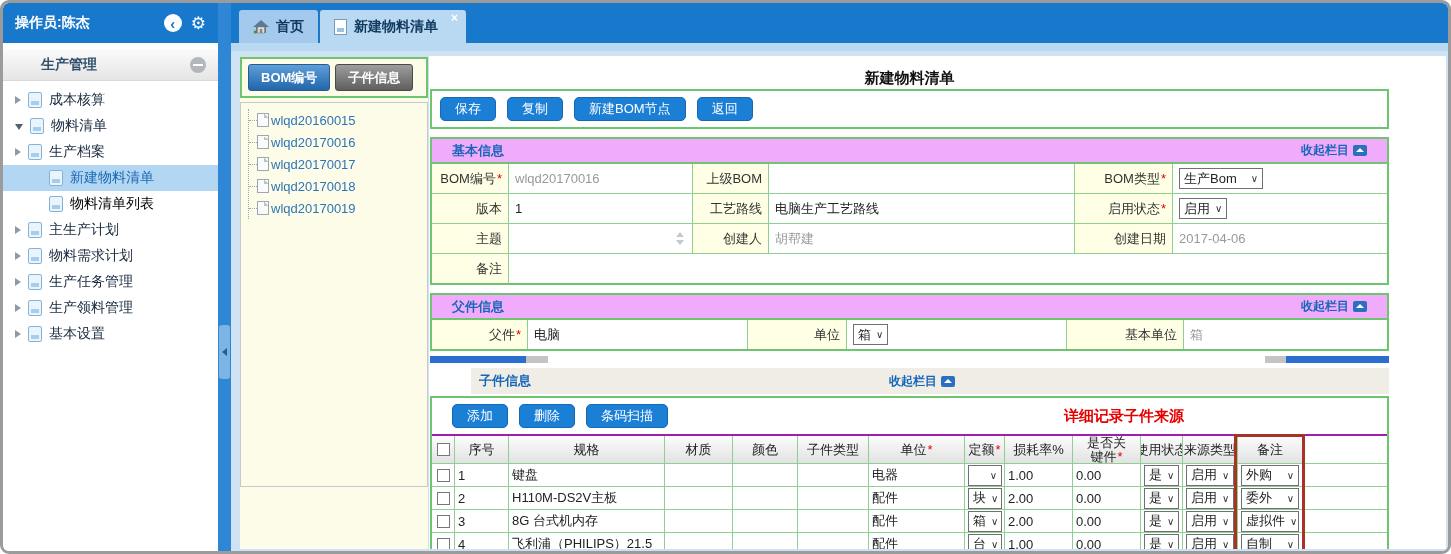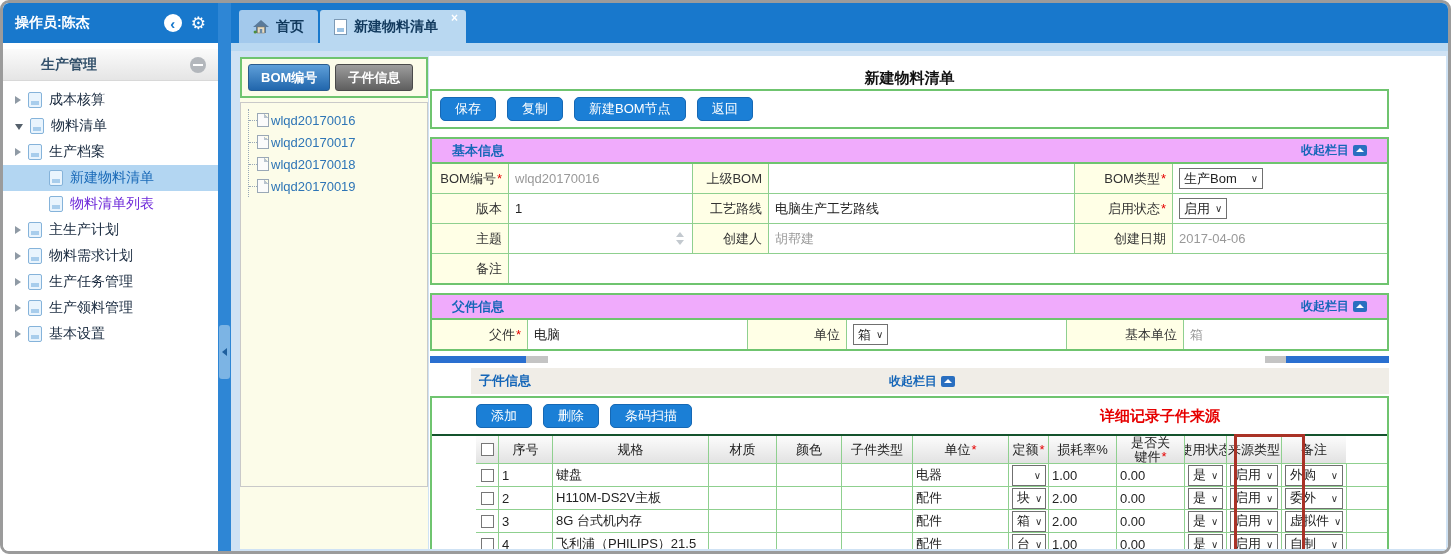--- a/index.html
+++ b/index.html
@@ -10,21 +10,21 @@
   .sidebar { position:absolute; left:0; top:0; width:215px; bottom:0; background:#fff; }
   .sb-header { height:40px; background:#1878cc; display:flex; align-items:center; padding:0 12px; color:#fff; font-size:14px; font-weight:bold; }
   .sb-header .spacer { flex:1; }
   .back-circle { width:18px; height:18px; border-radius:50%; background:#fff; color:#1878cc; display:flex; align-items:center; justify-content:center; font-weight:bold; font-size:15px; line-height:1; margin-right:9px; }
   .gear { font-size:17px; font-weight:normal; color:#fff; }
   .group-bar { height:32px; margin-top:6px; background:linear-gradient(#fbfbfb,#e5e5e5); border-bottom:1px solid #d8d8d8; display:flex; align-items:center; padding:0 12px 0 38px; color:#33516b; font-weight:bold; font-size:14px; }
   .minus-circle { margin-left:auto; width:16px; height:16px; border-radius:50%; background:#b3b7bc; position:relative; }
   .minus-circle::after { content:""; position:absolute; left:3px; right:3px; top:7px; height:2px; background:#fff; }
   .sb-list { padding-top:6px; }
   .sb-item { height:26px; display:flex; align-items:center; gap:7px; padding-left:12px; font-size:14px; color:#17283d; }
-  .sb-item.child { padding-left:46px; color:#6d28d9; }
+  .sb-item.child { padding-left:46px; color:#000000; }
   .sb-item.selected { background:#b3d6f2; color:#1a6ab8; }
   .tri-r { width:0; height:0; border-left:6px solid #8f9aa5; border-top:4px solid transparent; border-bottom:4px solid transparent; flex:none; }
   .tri-d { width:0; height:0; border-top:6px solid #55606b; border-left:4px solid transparent; border-right:4px solid transparent; flex:none; margin-top:2px; }
   .doc { width:14px; height:16px; background:#e9f4fd; border:1px solid #85b3da; border-radius:2px; position:relative; flex:none; }
   .doc::after { content:""; position:absolute; left:2px; bottom:2px; width:8px; height:4px; background:#a8cdec; }
 
   
   .splitter { position:absolute; left:215px; top:0; width:13px; bottom:0; background:#2e86d5; }
   .splitter-handle { position:absolute; top:322px; left:1px; width:11px; height:54px; background:#7cb4e4; border-radius:3px; display:flex; align-items:center; justify-content:center; }
   .splitter-handle::after { content:""; width:0; height:0; border-right:5px solid #1e5f9e; border-top:4px solid transparent; border-bottom:4px solid transparent; }
@@ -83,23 +83,23 @@
   .spin .dn { border-top:5px solid #c3c9cf; }
   .mini-scroll { height:7px; margin-top:5px; position:relative; }
   .ms { position:absolute; top:0; height:7px; background:#c4c4c4; }
   .ms-left { left:0; width:118px; }
   .ms-left::before { content:""; position:absolute; left:0; top:0; width:96px; height:7px; background:#2a6fd0; }
   .ms-right { right:0; width:124px; }
   .ms-right::before { content:""; position:absolute; right:0; top:0; width:103px; height:7px; background:#2a6fd0; }
   .child-head { margin-top:5px; height:26px; background:#f0ede7; display:flex; align-items:center; padding:0 8px; color:#1566b8; font-weight:bold; font-size:13px; position:relative;margin-left:41px; }
   .child-head .collapse { margin-left:0; position:absolute; left:418px; }
   .child-box { margin-top:2px; border:2px solid #6fc46f; position:relative; background:#fff; }
-  .child-toolbar { padding:6px 8px; display:flex; gap:11px; position:relative;margin-left:36px; }
+  .child-toolbar { padding:6px 20px; display:flex; gap:11px; position:relative; }
   .annotation { position:absolute; left:632px; top:9px; color:#e60000; font-weight:bold; font-size:15px; }
-  .ctable { position:relative; border-top:2px solid #14532d;padding-left:44px; }
+  .ctable { position:relative; border-top:2px solid #a21caf; }
   .crow { display:grid; grid-template-columns:22px 54px 156px 68px 65px 71px 96px 40px 68px 68px 42px 55px 65px 1fr; }
   .crow > div { border-left:1px solid #8fd08f; border-top:1px solid #8fd08f; min-height:23px; display:flex; align-items:center; padding:0 3px; font-size:13px; color:#222; overflow:hidden; white-space:nowrap; }
   .crow > div:first-child { border-left:none; }
   .crow.header > div { border-top:none; background:linear-gradient(#fcfcfc,#e2e2e2); justify-content:center; min-height:27px; color:#222; text-align:center; }
   .keyhead { flex-direction:column; justify-content:center; line-height:1.05; font-size:12px; }
   .cb { width:13px; height:13px; border:1px solid #777; background:#fff; margin:0 auto; flex:none; }
   .redbox { position:absolute; left:802px; top:-2px; bottom:-2px; width:71px; border:3px solid #a93226; pointer-events:none; }
   .sel.w-unit { min-width:34px; }
   .sel.w-key { min-width:34px; }
   .sel.w-status { min-width:46px; }
@@ -200,20 +200,24 @@
 
       <div class="bom-panel">
         <div class="bom-filter">
           <div class="btn-bom active">BOM编号</div>
           <div class="btn-bom inactive">子件信息</div>
         </div>
         <div class="bom-tree">
           <div class="tlist">
             <div class="tnode">
               <span class="page"></span>
+              <span>wlqd20160015</span>
+            </div>
+            <div class="tnode">
+              <span class="page"></span>
               <span>wlqd20170016</span>
             </div>
             <div class="tnode">
               <span class="page"></span>
               <span>wlqd20170017</span>
             </div>
             <div class="tnode">
               <span class="page"></span>
               <span>wlqd20170018</span>
             </div>

